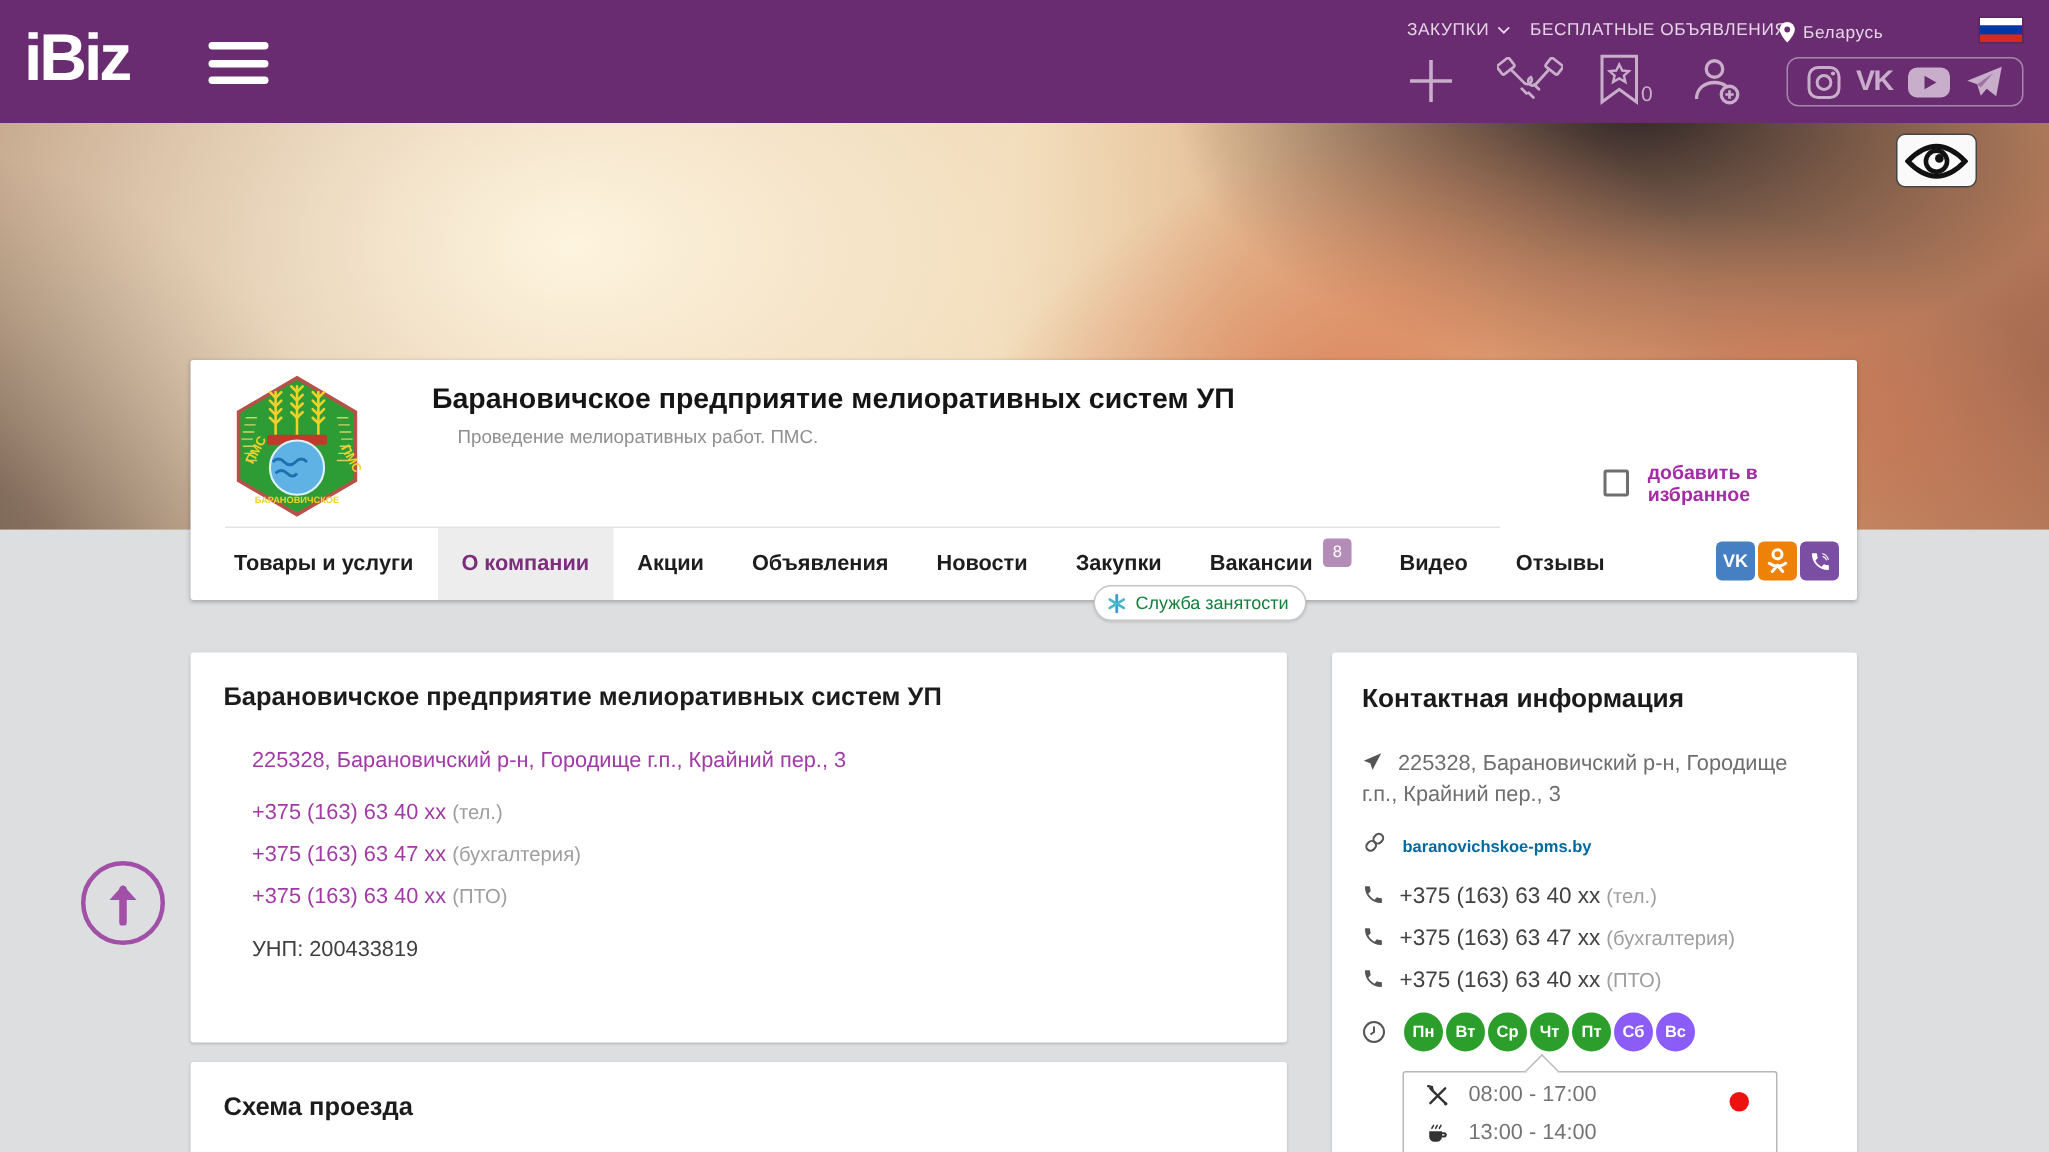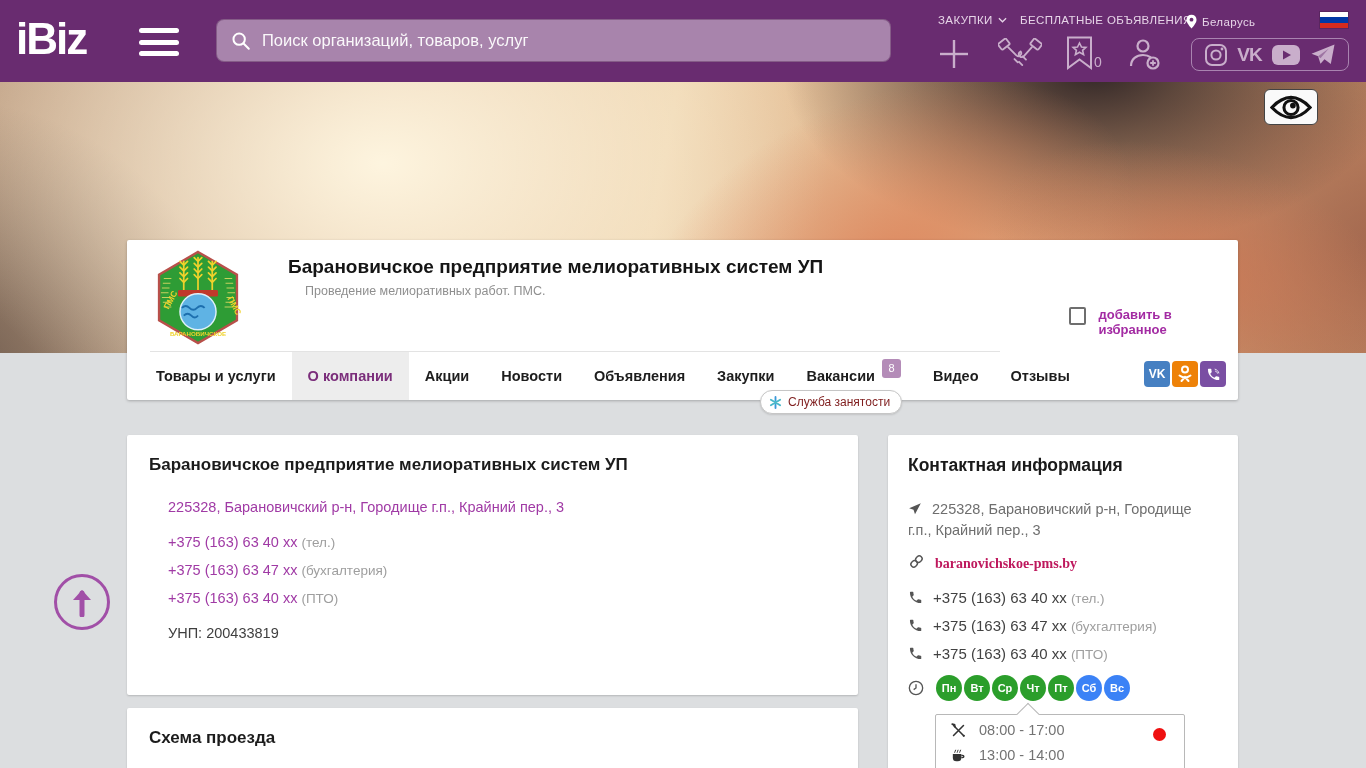--- a/index.html
+++ b/index.html
@@ -37,88 +37,81 @@
     background:radial-gradient(closest-side, rgba(222,133,92,.85), rgba(222,133,92,0)); }
   .hero::after { content:""; position:absolute; right:-40px; bottom:-30px; width:420px; height:230px; transform:rotate(18deg);
     background:radial-gradient(closest-side, rgba(205,120,85,.8), rgba(205,120,85,0)); }
   .eye-btn { position:absolute; left:1264px; top:89px; width:54px; height:36px; background:#fafafa; border-radius:6px; border:1px solid #444; display:flex; align-items:center; justify-content:center; cursor:pointer; z-index:8; }
 
   
   .company-card { position:absolute; left:127px; top:240px; width:1111px; height:160px; background:#fff; border-radius:2px; box-shadow:0 1px 3px rgba(0,0,0,.25); z-index:20; }
   .clogo { position:absolute; left:23px; top:10px; width:96px; height:95px; cursor:pointer; }
   .ctitle { position:absolute; left:161px; top:16px; font-size:19px; font-weight:700; color:#151515; }
   .ctag { position:absolute; left:162px; top:44px; font-size:12.5px; color:#8f8f8f;margin-left:16px; }
-  .fav { position:absolute; left:942px; top:67px; display:flex; align-items:flex-start; gap:12px; cursor:pointer; }
+  .fav { position:absolute; left:942px; top:67px; display:flex; align-items:center; gap:12px; cursor:pointer; }
   .fav .box { width:18px; height:18px; border:2px solid #6e6e6e; border-radius:2px; background:#fff; }
   .fav .lbl { color:#a32ba3; font-weight:700; font-size:13px; }
   .cdivider { position:absolute; left:23px; top:111px; width:850px; height:1px; background:#e3e3e3; }
   .tabs { position:absolute; left:13px; top:112px; height:48px; display:flex; align-items:stretch; }
   .tab { padding:0 16px; line-height:48px; font-size:14.5px; font-weight:700; color:#1d1d1d; cursor:pointer; white-space:nowrap; position:relative; }
   .tab.active { background:#ededed; color:#7b2e7b; }
   .tab .badge { display:inline-block; position:relative; top:-9px; margin-left:7px; background:#b48cb8; color:#fff; min-width:19px; height:19px; line-height:19px; border-radius:3px; font-size:11px; font-weight:400; text-align:center; }
   .card-socials { position:absolute; left:1017px; top:121px; display:flex; gap:2px; }
   .csoc { width:26px; height:26px; border-radius:4px; display:flex; align-items:center; justify-content:center; cursor:pointer; color:#fff; }
   .csoc.vk { background:#4680c2; font-weight:800; font-size:12px; }
   .csoc.ok { background:#ee8208; }
   .csoc.viber { background:#7a4fa3; }
 
-  .emp-tooltip { position:absolute; left:760px; top:390px; height:24px; padding:0 11px 0 8px; background:#fff; border:1px solid #c6c6c6; border-radius:12px; display:flex; align-items:center; gap:6px; font-size:12px; color:#7f1d1d; z-index:25; box-shadow:0 1px 2px rgba(0,0,0,.12); }
+  .emp-tooltip { position:absolute; left:729px; top:390px; height:24px; padding:0 11px 0 8px; background:#fff; border:1px solid #c6c6c6; border-radius:12px; display:flex; align-items:center; gap:6px; font-size:12px; color:#15803d; z-index:25; box-shadow:0 1px 2px rgba(0,0,0,.12); }
 
   
   .card { position:absolute; background:#fff; border-radius:2px; box-shadow:0 1px 2px rgba(0,0,0,.18); z-index:15; }
   .about-card { left:127px; top:435px; width:731px; height:260px; }
   .about-card h2, .map-card h2 { font-size:17px; font-weight:700; color:#1c1c1c; position:absolute; left:22px; top:20px; }
   .a-address { position:absolute; left:41px; top:64px; font-size:14.5px; color:#a03aa5; cursor:pointer; }
   .a-phone { position:absolute; left:41px; font-size:14.5px; }
   .a-phone .num { color:#a03aa5; cursor:pointer; }
   .a-phone .cap { color:#9e9e9e; font-size:13.5px; }
   .a-unp { position:absolute; left:41px; top:190px; font-size:14.5px; color:#3f3f3f; }
   .map-card { left:127px; top:708px; width:731px; height:120px; }
 
   .contact-card { left:888px; top:435px; width:350px; height:400px; }
   .contact-card h2 { font-size:17.5px; font-weight:700; color:#1a1a1a; position:absolute; left:20px; top:20px; }
   .c-row { position:absolute; left:20px; width:310px; font-size:14.5px; color:#6e6e6e; line-height:21px; }
   .c-row svg { vertical-align:-2px; margin-right:10px; }
   .c-addr { top:64px; }
   .c-site { top:118px; }
-  .c-site a { color:#be185d; font-weight:700; font-size:14px; text-decoration:none; cursor:pointer;font-family:Liberation Serif, serif; }
+  .c-site a { color:#0369a1; font-weight:700; font-size:11px; text-decoration:none; cursor:pointer; }
   .c-phone { white-space:nowrap; }
   .c-phone .num { color:#424242; font-weight:500; font-size:15px; cursor:pointer; }
   .c-phone .cap { color:#9e9e9e; font-size:13.5px; }
   .c-days { top:240px; display:flex; align-items:center; gap:2px; }
   .c-days .clock { margin-right:10px; }
   .day { width:26px; height:26px; border-radius:50%; background:#2b9e2b; color:#fff; font-size:11px; font-weight:700; display:flex; align-items:center; justify-content:center; cursor:pointer; flex:0 0 auto; }
-  .day.off { background:#3b82f6; }
+  .day.off { background:#8b5cf6; }
   .hours-box { position:absolute; left:47px; top:279px; width:250px; height:64px; background:#fff; border:1px solid #b8b8b8; border-radius:2px; padding:7px 14px; z-index:3; }
   .hours-box .ptr { position:absolute; left:84px; top:-9px; width:16px; height:16px; background:#fff; border-left:1px solid #b8b8b8; border-top:1px solid #b8b8b8; transform:rotate(45deg); }
   .h-row { display:flex; align-items:flex-start; height:25px; font-size:14.5px; color:#737373; gap:12px; position:relative; }
   .h-dot { position:absolute; right:4px; top:6px; width:13px; height:13px; border-radius:50%; background:#ef1010; }
 
   .back-top { position:absolute; left:54px; top:574px; width:56px; height:56px; border-radius:50%; border:3px solid #a14fa7; background:transparent; display:flex; align-items:center; justify-content:center; cursor:pointer; z-index:18; }
 </style>
 </head>
 <body>
 
 <div class="page">
 
   <header class="topbar">
     <div class="logo">iBiz</div>
     <div class="burger">
         <span></span>
         <span></span>
         <span></span>
       </div>
 
-    <div class="searchbar">
-      <svg width="22" height="22" viewBox="0 0 24 24">
-          <circle cx="10" cy="10" r="6.2" fill="none" stroke="#fff" stroke-width="2.2"></circle>
-          <line x1="14.8" y1="14.8" x2="20.5" y2="20.5" stroke="#fff" stroke-width="2.2" stroke-linecap="round"></line>
-        </svg>
-      <input value="" placeholder="Поиск организаций, товаров, услуг" style="">
-    </div>
 
     <div class="toplink" style="left:938px;">
       <span>ЗАКУПКИ</span>
       <svg width="9" height="6" viewBox="0 0 10 6">
           <path d="M1 1l4 4 4-4" stroke="#e6d4e7" stroke-width="1.4" fill="none"></path>
         </svg>
     </div>
     <div class="toplink" style="left:1020px;">
       <span>БЕСПЛАТНЫЕ ОБЪЯВЛЕНИЯ</span>
     </div>
@@ -230,22 +223,22 @@
       <span class="box"></span>
       <span class="lbl">добавить в избранное</span>
     </div>
 
     <div class="cdivider"></div>
 
     <nav class="tabs">
       <div class="tab"><span>Товары и услуги</span></div>
       <div class="tab active"><span>О компании</span></div>
       <div class="tab"><span>Акции</span></div>
+      <div class="tab"><span>Объявления</span></div>
       <div class="tab"><span>Новости</span></div>
-      <div class="tab"><span>Объявления</span></div>
       <div class="tab"><span>Закупки</span></div>
       <div class="tab"><span>Вакансии</span><span class="badge">8</span></div>
       <div class="tab"><span>Видео</span></div>
       <div class="tab"><span>Отзывы</span></div>
     </nav>
 
     <div class="card-socials">
       <span class="csoc vk">VK</span>
       <span class="csoc ok">
         <svg width="16" height="18" viewBox="0 0 16 18" fill="none" stroke="#fff" stroke-width="2">

